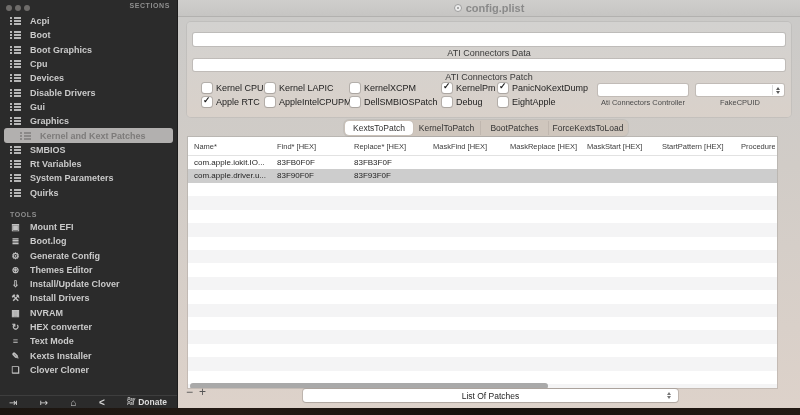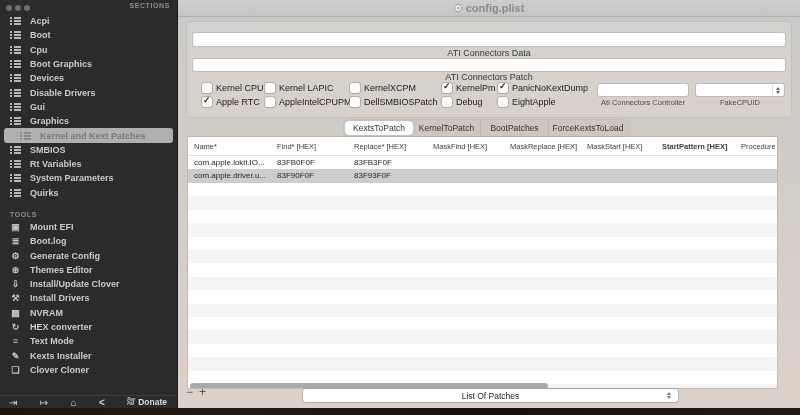--- a/index.html
+++ b/index.html
@@ -90,25 +90,25 @@
         <div class="side-item">
           <span class="ic-list"></span>
           <span>Acpi</span>
         </div>
         <div class="side-item">
           <span class="ic-list"></span>
           <span>Boot</span>
         </div>
         <div class="side-item">
           <span class="ic-list"></span>
+          <span>Boot Graphics</span>
+        </div>
+        <div class="side-item">
+          <span class="ic-list"></span>
           <span>Cpu</span>
-        </div>
-        <div class="side-item">
-          <span class="ic-list"></span>
-          <span>Boot Graphics</span>
         </div>
         <div class="side-item">
           <span class="ic-list"></span>
           <span>Devices</span>
         </div>
         <div class="side-item">
           <span class="ic-list"></span>
           <span>Disable Drivers</span>
         </div>
         <div class="side-item">
@@ -280,21 +280,21 @@
 
     <div class="ctable">
       <div class="stripes"></div>
       <div class="thead">
           <span class="th" style="left:6px;width:80px;">Name*</span>
           <span class="th" style="left:89px;width:74px;">Find* [HEX]</span>
           <span class="th" style="left:166px;width:76px;">Replace* [HEX]</span>
           <span class="th" style="left:245px;width:74px;">MaskFind [HEX]</span>
           <span class="th" style="left:322px;width:74px;">MaskReplace [HEX]</span>
           <span class="th" style="left:399px;width:72px;">MaskStart [HEX]</span>
-          <span class="th" style="left:474px;width:76px;font-weight:bold;">StartPattern [HEX]</span>
+          <span class="th" style="left:474px;width:76px;">StartPattern [HEX]</span>
           <span class="th" style="left:553px;width:34px;">Procedure</span>
         </div>
       <div>
           <div class="trow" style="top:19px;">
             <span class="td" style="left:6px;width:80px;">com.apple.iokit.IO...</span>
             <span class="td" style="left:89px;width:74px;">83FB0F0F</span>
             <span class="td" style="left:166px;width:76px;">83FB3F0F</span>
           </div>
           <div class="trow selrow" style="top:32.4px;">
             <span class="td" style="left:6px;width:80px;">com.apple.driver.u...</span>

